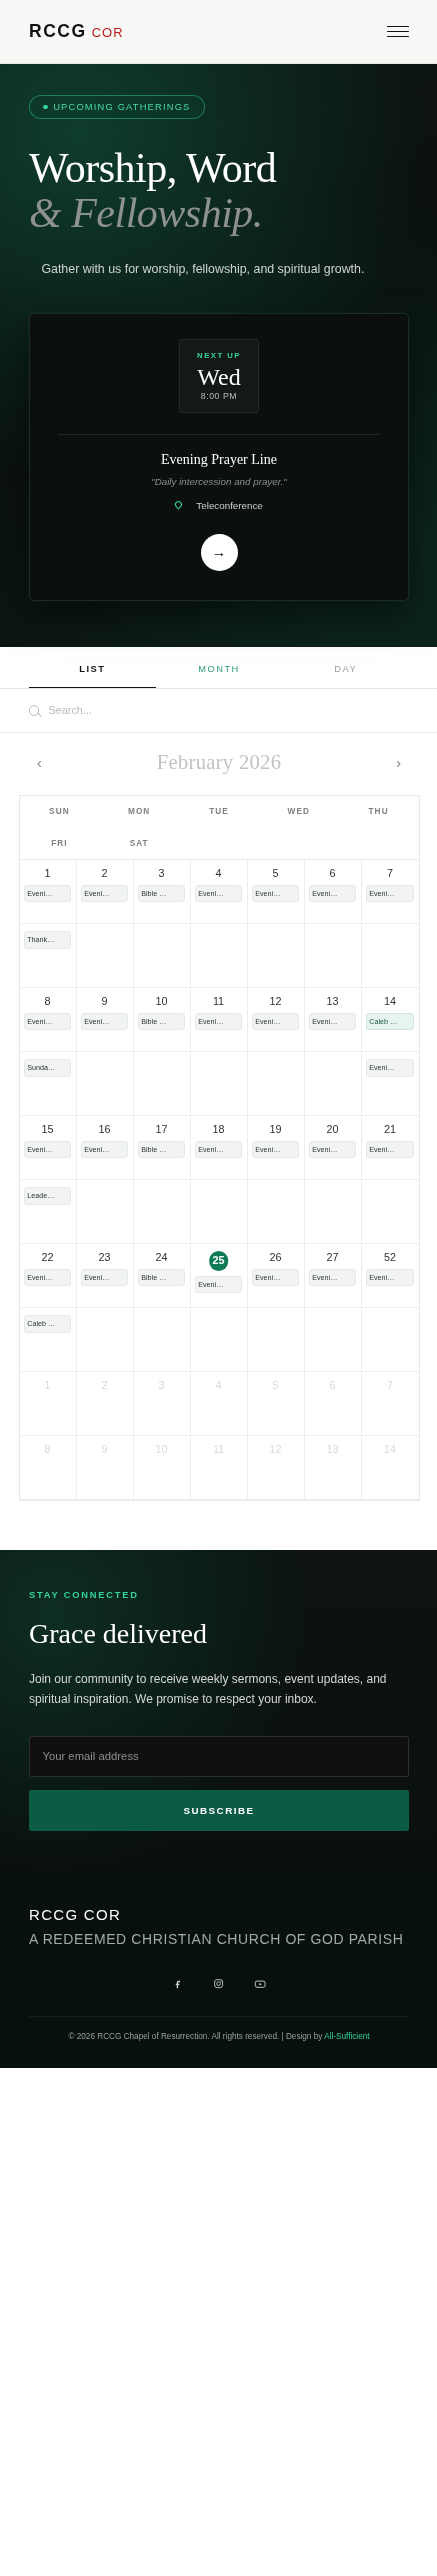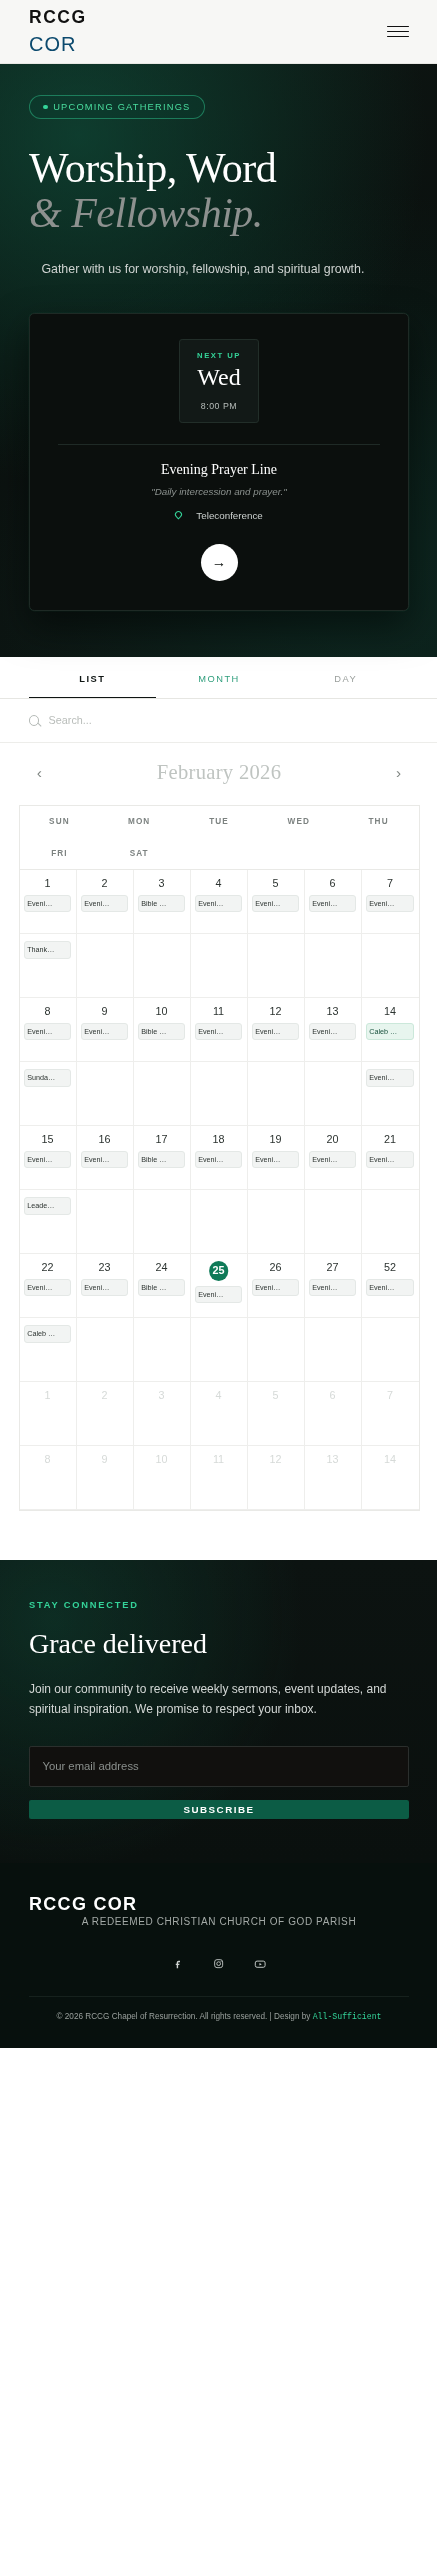--- a/index.html
+++ b/index.html
@@ -21,23 +21,22 @@
     border-bottom: 0.5px solid #e8e8e4;
   }
   .brand {
     font-size: 17.5px;
     letter-spacing: 1.5px;
     color: #111;
     font-weight: 700;
     display: flex;
     gap: 5.2px;
     align-items: baseline;
-    flex-direction: column;
-  }
-  .brand .brand-sub { font-weight: 400; color: #0c4a6e; font-size: 20px; letter-spacing: 1px;}
+  }
+  .brand .brand-sub { font-weight: 400; color: #b91c1c; font-size: 13px; letter-spacing: 1px;}
   .hamburger {
     width: 21.6px; height: 17.5px;
     display: flex; flex-direction: column; justify-content: center; gap: 3.6px;
     cursor: pointer;
   }
   .hamburger span { display: block; height: 1.5px; background: #111; border-radius: 1px; }
 
   
   .hero {
     background:
@@ -113,21 +112,21 @@
   .nextup-day {
     font-family: "Liberation Serif", serif;
     font-size: 24px;
     margin-top: 4.1px;
     color: #ffffff;
     line-height: 1.1;
   }
   .nextup-time {
     font-size: 8.8px;
     color: #b6bcb9;
-    margin-top: 11px;
+    margin-top: 1px;
     letter-spacing: 0.5px;
   }
   .card-divider {
     height: 0.5px;
     background: #1f2a26;
     margin: 20.6px 7.2px 17.5px;
   }
   .event-title {
     font-family: "Liberation Serif", serif;
     font-size: 14px;
@@ -354,67 +353,66 @@
     outline: none;
     font-family: "Liberation Sans", sans-serif;
   }
   .nl-input::placeholder { color: #8a8f8c; }
   .nl-btn {
     margin-top: 13.4px;
     width: 100%;
     background: #0c5c45;
     border: 0;
     border-radius: 2.1px;
-    padding: 4px 0;
+    padding: 15px 0;
     color: #fff;
     font-size: 9.8px;
     letter-spacing: 1.5px;
     font-weight: 700;
     cursor: pointer;
     font-family: "Liberation Sans", sans-serif;
   }
 
   
   .footer {
     background: #07100d;
     padding: 31px 29px 24px;
     color: #fff;
   }
   .f-brand {
-    font-size: 18px;
+    font-size: 15px;
     letter-spacing: 1.3px;
-    font-weight: 700;
+    font-weight: 400;
   }
   .f-sub {
-    margin-top: 1px;
-    font-size: 10px;
+    margin-top: 8px;
+    font-size: 14px;
     letter-spacing: 0.6px;
     color: #a3a9a6;
-    text-align: center;
   }
   .socials {
     margin-top: 28px;
     display: flex;
     justify-content: center;
     gap: 24px;
   }
   .soc {
     width: 17.5px; height: 17.5px;
     display: flex; align-items: center; justify-content: center;
     color: #cfd4d2;
     cursor: pointer;
   }
   .f-divider { height: 0.5px; background: #16211d; margin: 23px 0 13.4px; }
   .copyright {
     text-align: center;
     font-size: 8.2px;
     color: #9aa09d;
     line-height: 1.7;
   }
-  .copyright a { color: #34d399; text-decoration: none; font-family: Liberation Mono, monospace; }
+  .copyright a { color: #34d399; text-decoration: none; }
 </style>
 </head>
 <body>
 
 <header class="site-header">
   <div class="brand">
     <span>RCCG</span>
     <span class="brand-sub">COR</span>
   </div>
   <div class="hamburger">

